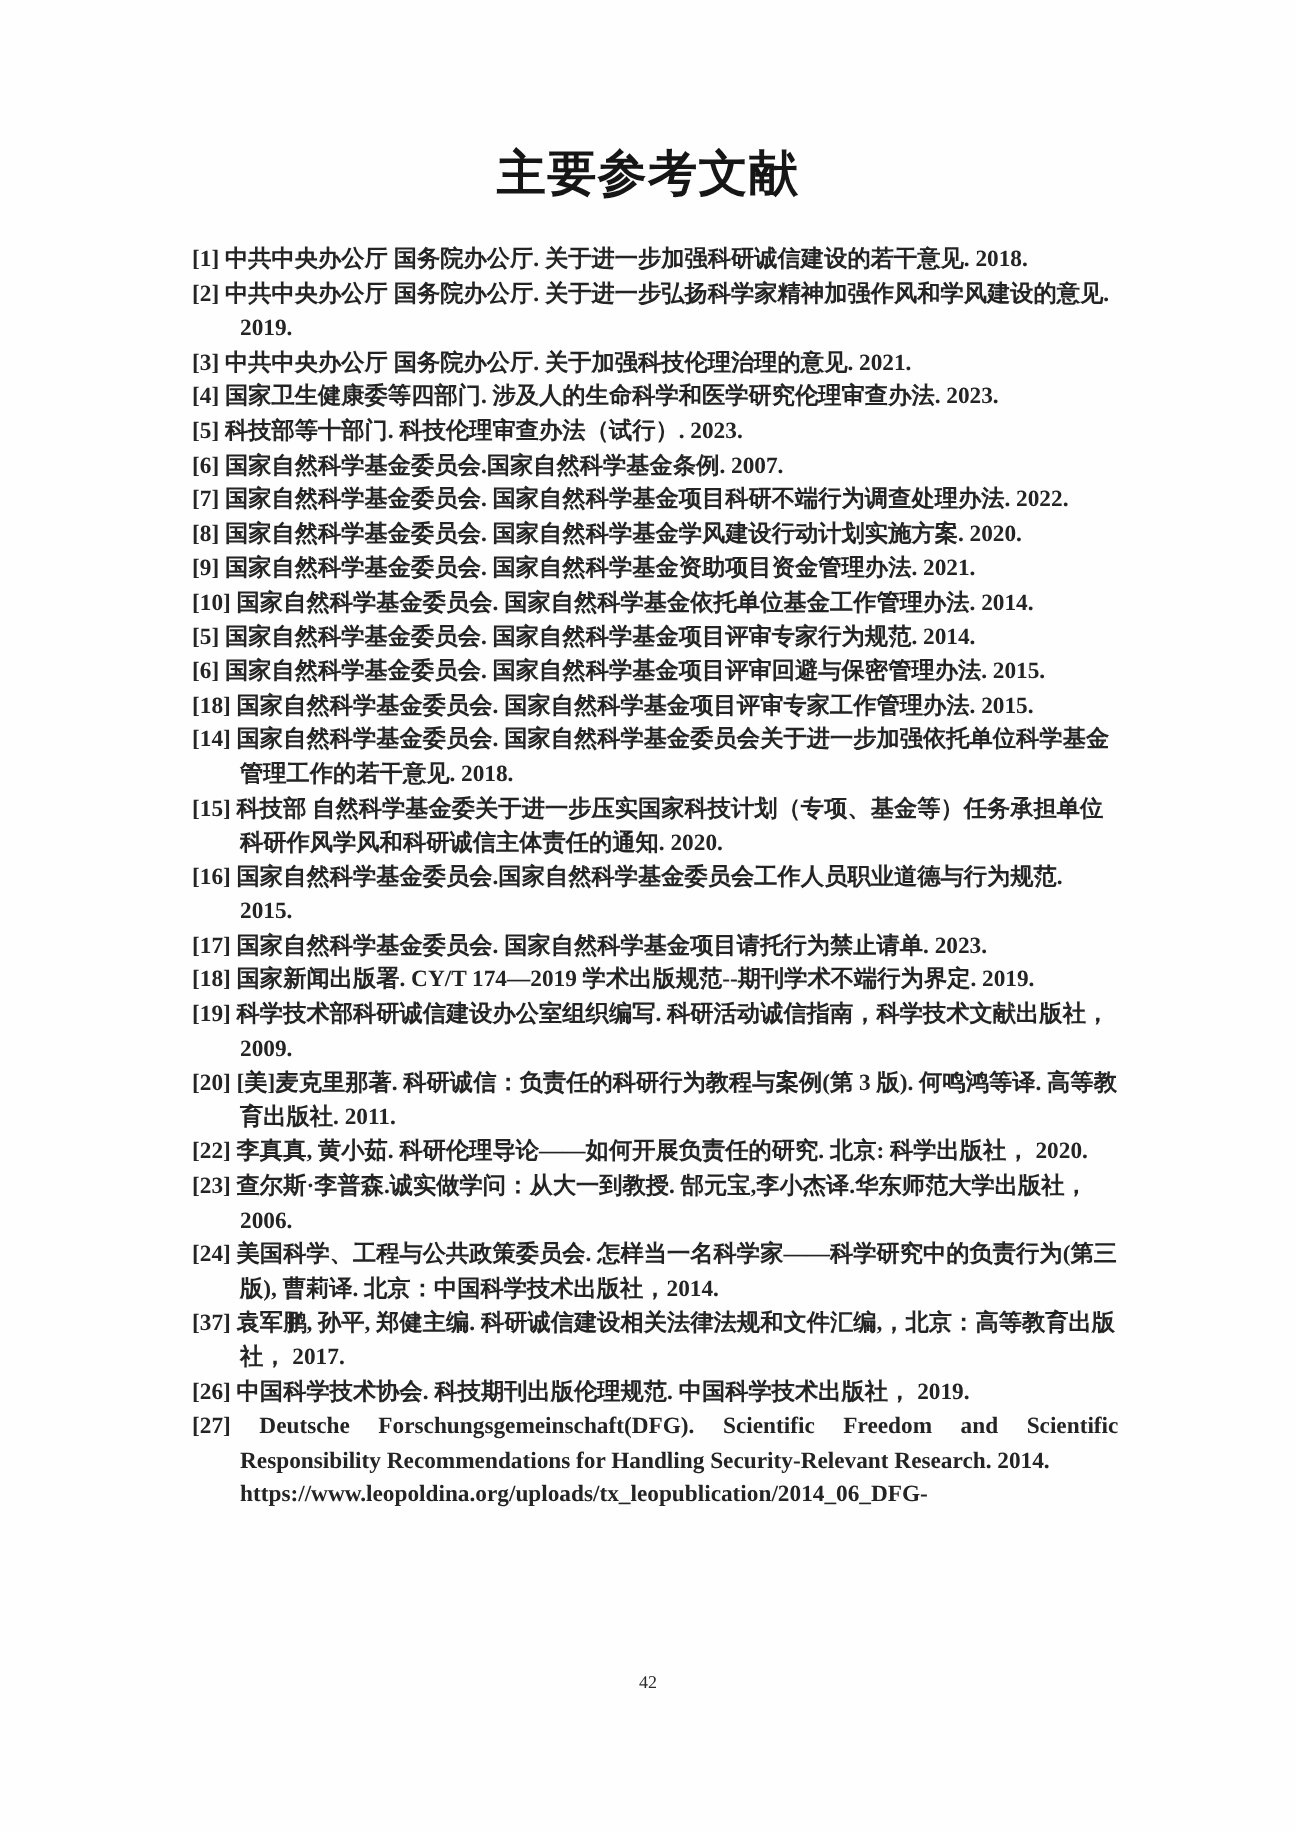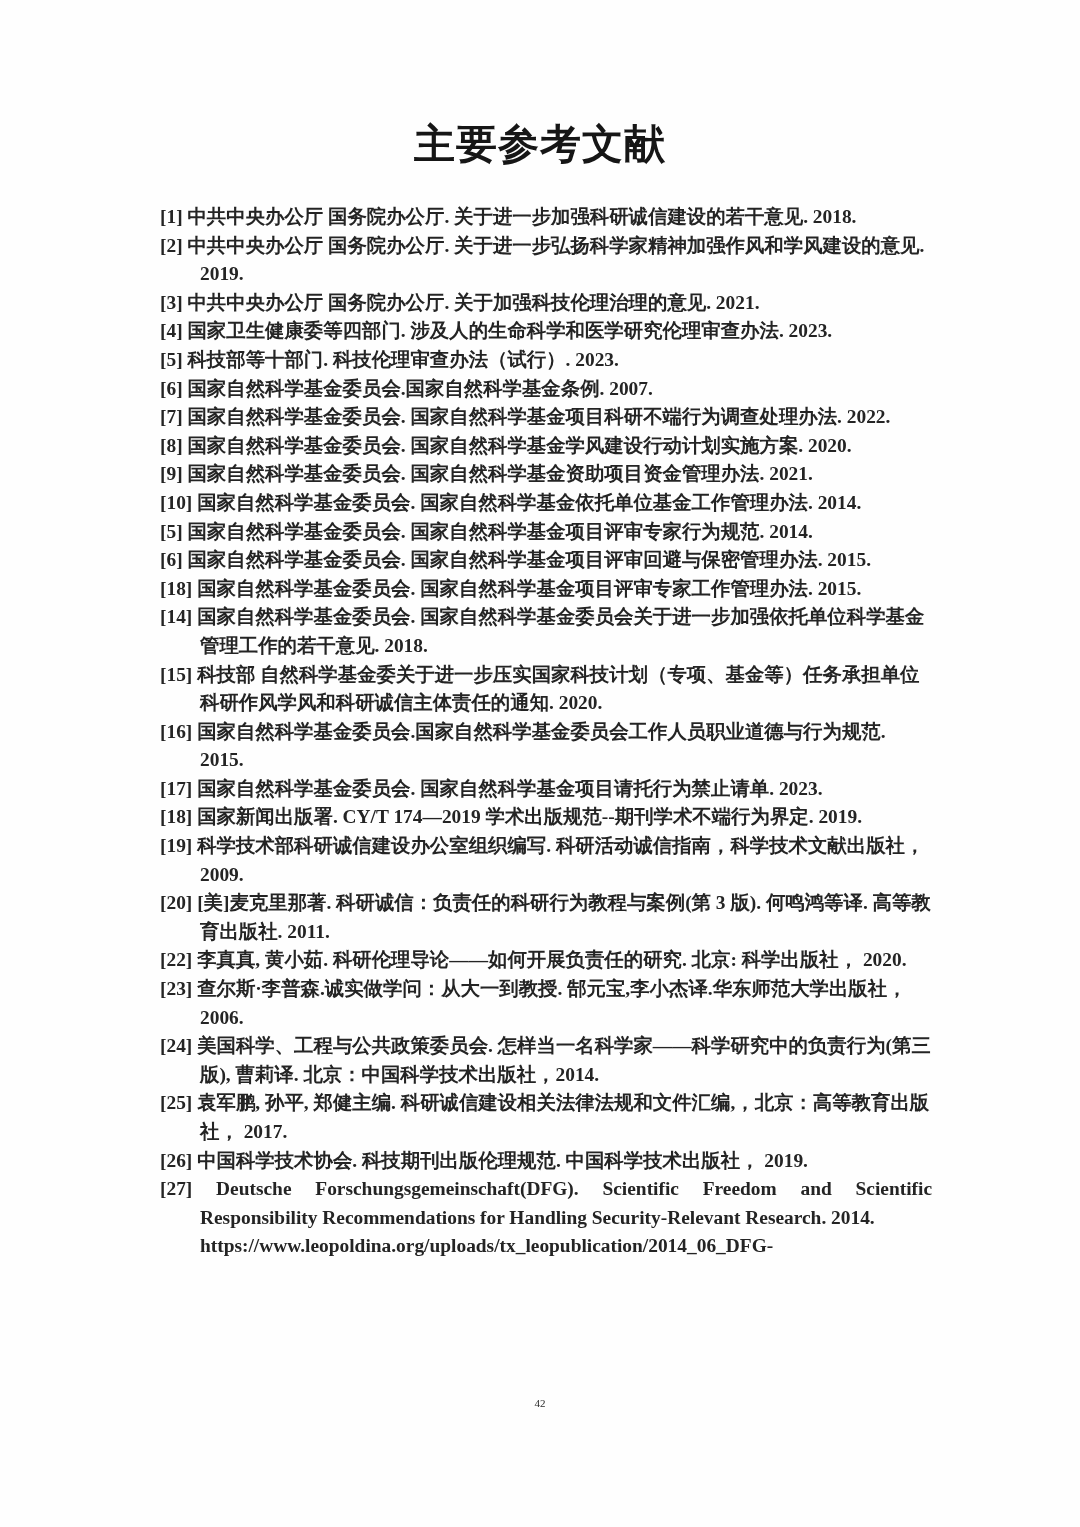--- a/index.html
+++ b/index.html
@@ -56,21 +56,21 @@
   .ref-url {
     text-indent: 0;
     text-align: left;
   }
   .page-number {
     position: absolute;
     top: 1392px;
     left: 0;
     width: 1080px;
     text-align: center;
-    font-size: 11px;
+    font-size: 15px;
     line-height: 22px;
     color: #2a2a2a;
   }
 </style>
 </head>
 <body>
 
 <div class="page">
   <h1 class="doc-title">主要参考文献</h1>
 
@@ -91,19 +91,19 @@
       <li class="ref-item"><span class="ref-marker">[14]</span> 国家自然科学基金委员会. 国家自然科学基金委员会关于进一步加强依托单位科学基金管理工作的若干意见. 2018.</li>
       <li class="ref-item"><span class="ref-marker">[15]</span> 科技部 自然科学基金委关于进一步压实国家科技计划（专项、基金等）任务承担单位科研作风学风和科研诚信主体责任的通知. 2020.</li>
       <li class="ref-item"><span class="ref-marker">[16]</span> 国家自然科学基金委员会.国家自然科学基金委员会工作人员职业道德与行为规范. 2015.</li>
       <li class="ref-item"><span class="ref-marker">[17]</span> 国家自然科学基金委员会. 国家自然科学基金项目请托行为禁止请单. 2023.</li>
       <li class="ref-item"><span class="ref-marker">[18]</span> 国家新闻出版署. CY/T 174—2019 学术出版规范--期刊学术不端行为界定. 2019.</li>
       <li class="ref-item"><span class="ref-marker">[19]</span> 科学技术部科研诚信建设办公室组织编写. 科研活动诚信指南，科学技术文献出版社，2009.</li>
       <li class="ref-item"><span class="ref-marker">[20]</span> [美]麦克里那著. 科研诚信：负责任的科研行为教程与案例(第 3 版). 何鸣鸿等译. 高等教育出版社. 2011.</li>
       <li class="ref-item"><span class="ref-marker">[22]</span> 李真真, 黄小茹. 科研伦理导论——如何开展负责任的研究. 北京: 科学出版社， 2020.</li>
       <li class="ref-item"><span class="ref-marker">[23]</span> 查尔斯·李普森.诚实做学问：从大一到教授. 郜元宝,李小杰译.华东师范大学出版社，2006.</li>
       <li class="ref-item"><span class="ref-marker">[24]</span> 美国科学、工程与公共政策委员会. 怎样当一名科学家——科学研究中的负责行为(第三版), 曹莉译. 北京：中国科学技术出版社，2014.</li>
-      <li class="ref-item"><span class="ref-marker">[25]</span> 袁军鹏, 孙平, 郑健主编. 科研诚信建设相关法律法规和文件汇编,，北京：高等教育出版社， 2017.</li>
+      <li class="ref-item"><span class="ref-marker">[37]</span> 袁军鹏, 孙平, 郑健主编. 科研诚信建设相关法律法规和文件汇编,，北京：高等教育出版社， 2017.</li>
       <li class="ref-item"><span class="ref-marker">[26]</span> 中国科学技术协会. 科技期刊出版伦理规范. 中国科学技术出版社， 2019.</li>
       <li class="ref-item en"><span class="ref-marker">[27]</span> Deutsche Forschungsgemeinschaft(DFG). Scientific Freedom and Scientific Responsibility Recommendations for Handling Security-Relevant Research. 2014.<div class="ref-url">https://www.leopoldina.org/uploads/tx_leopublication/2014_06_DFG-</div></li>
     </ul>
 
   <div class="page-number">42</div>
 </div>
 
 </body></html>

